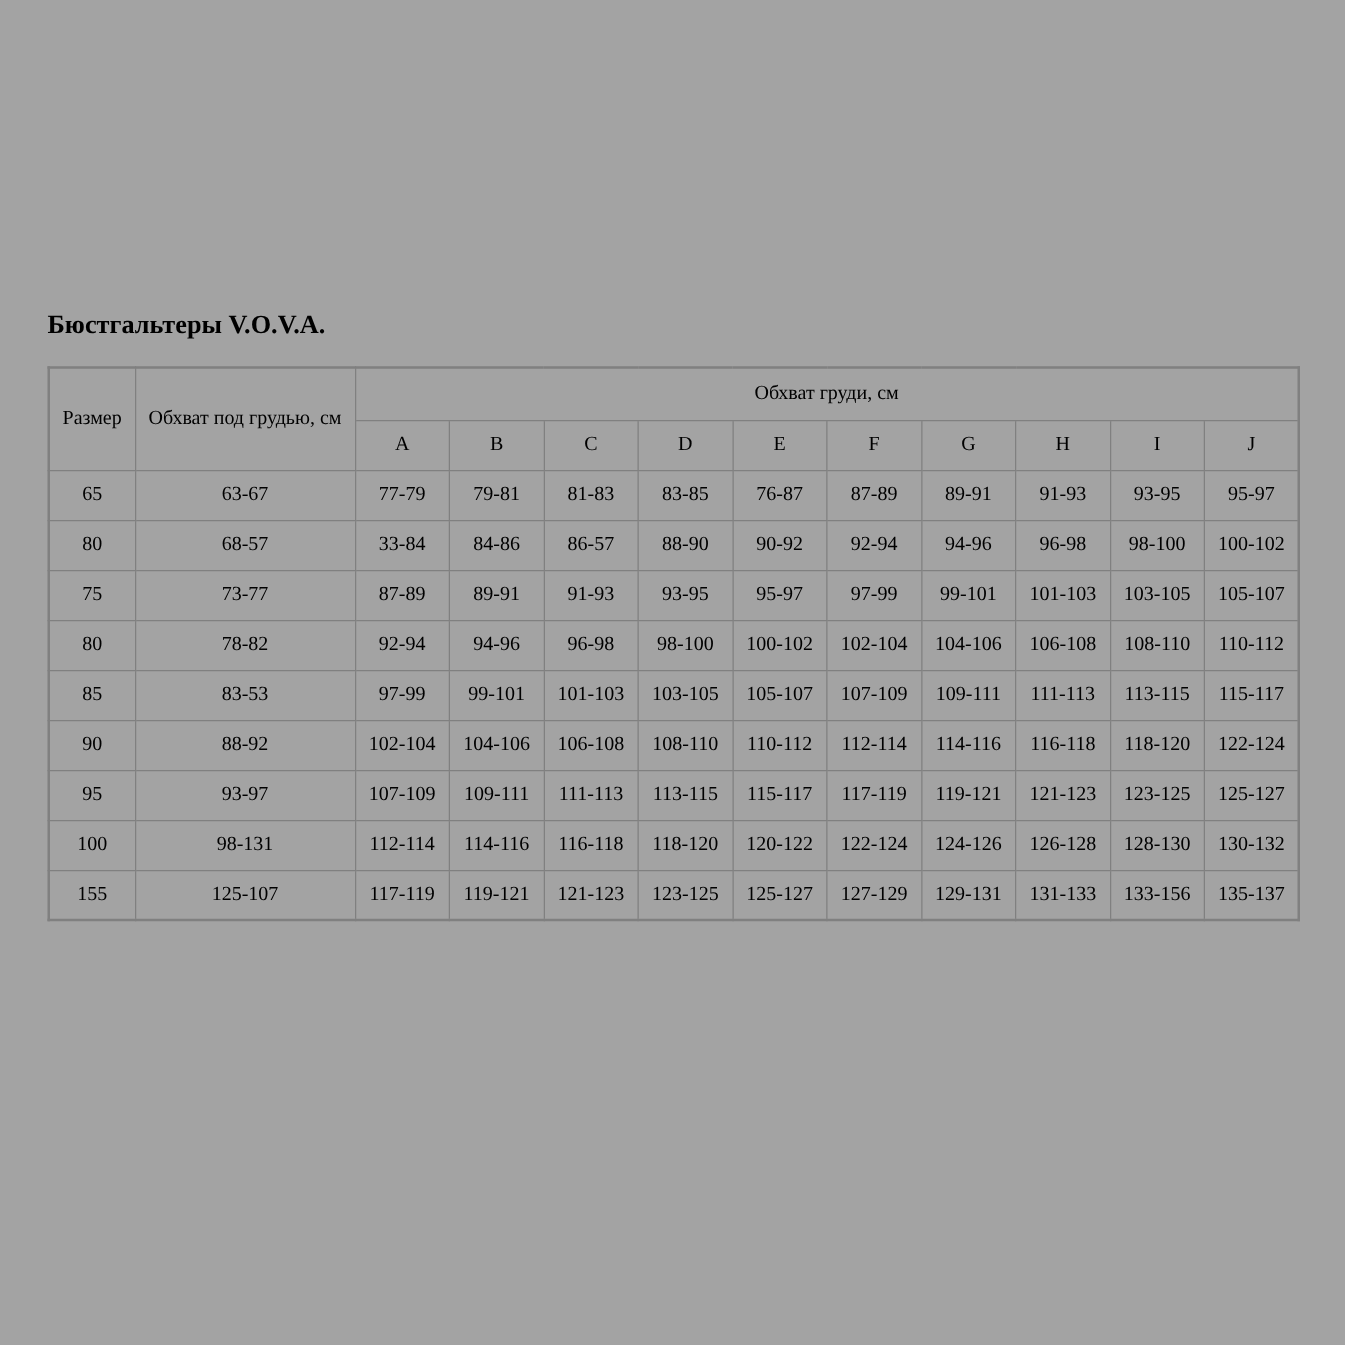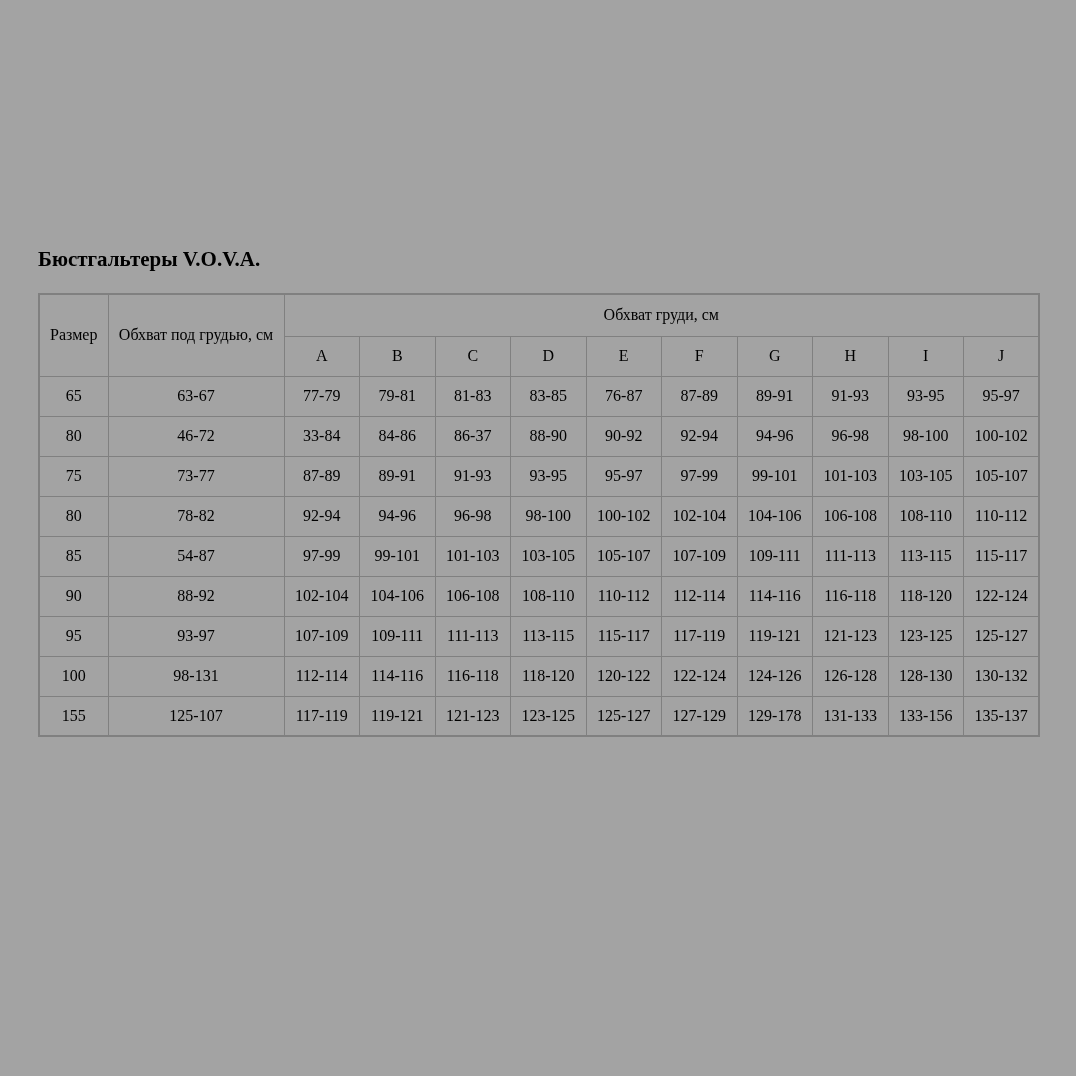--- a/index.html
+++ b/index.html
@@ -99,24 +99,24 @@
           <td>83-85</td>
           <td>76-87</td>
           <td>87-89</td>
           <td>89-91</td>
           <td>91-93</td>
           <td>93-95</td>
           <td>95-97</td>
         </tr>
         <tr class="data-row">
           <td>80</td>
-          <td>46-72</td>
+          <td>68-57</td>
           <td>33-84</td>
           <td>84-86</td>
-          <td>86-37</td>
+          <td>86-57</td>
           <td>88-90</td>
           <td>90-92</td>
           <td>92-94</td>
           <td>94-96</td>
           <td>96-98</td>
           <td>98-100</td>
           <td>100-102</td>
         </tr>
         <tr class="data-row">
           <td>75</td>
@@ -141,21 +141,21 @@
           <td>98-100</td>
           <td>100-102</td>
           <td>102-104</td>
           <td>104-106</td>
           <td>106-108</td>
           <td>108-110</td>
           <td>110-112</td>
         </tr>
         <tr class="data-row">
           <td>85</td>
-          <td>54-87</td>
+          <td>83-53</td>
           <td>97-99</td>
           <td>99-101</td>
           <td>101-103</td>
           <td>103-105</td>
           <td>105-107</td>
           <td>107-109</td>
           <td>109-111</td>
           <td>111-113</td>
           <td>113-115</td>
           <td>115-117</td>
@@ -204,20 +204,20 @@
         </tr>
         <tr class="data-row">
           <td>155</td>
           <td>125-107</td>
           <td>117-119</td>
           <td>119-121</td>
           <td>121-123</td>
           <td>123-125</td>
           <td>125-127</td>
           <td>127-129</td>
-          <td>129-178</td>
+          <td>129-131</td>
           <td>131-133</td>
           <td>133-156</td>
           <td>135-137</td>
         </tr>
       </tbody>
   </table>
 </div>
 
 </body></html>

